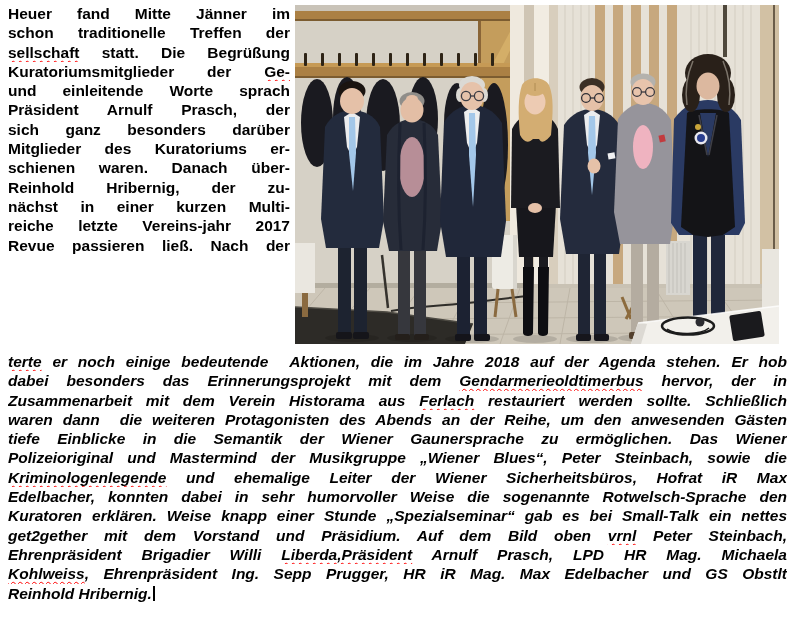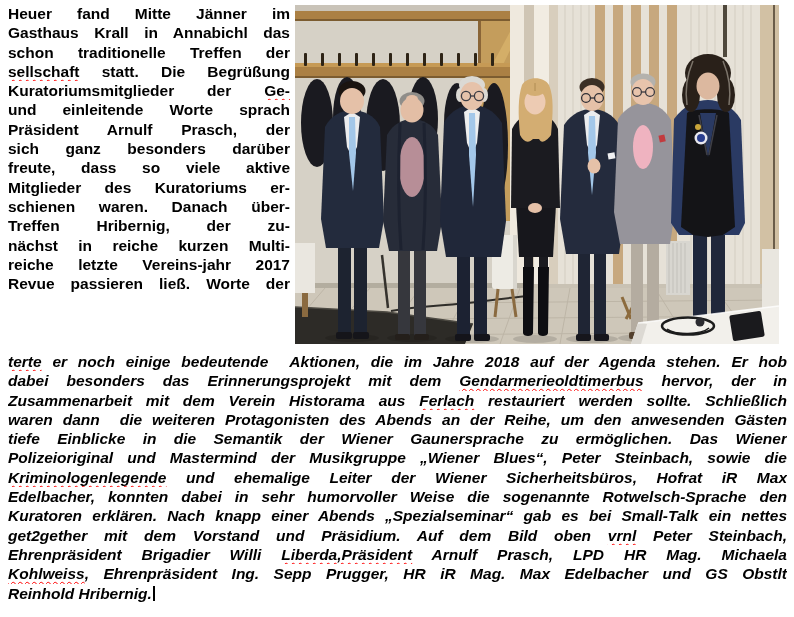--- a/index.html
+++ b/index.html
@@ -28,34 +28,32 @@
   .photo-wrap{position:absolute;left:295px;top:5px;width:484px;height:339px;overflow:hidden;}
   .photo-wrap svg{display:block;}
 </style>
 </head>
 <body>
 
 <div class="page">
 
   <div class="col-text">
       <div class="ln">Heuer fand Mitte Jänner im</div>
-      <div class="ln">Gasthaus Krall in Annabichl das</div>
       <div class="ln">schon traditionelle Treffen der</div>
       <div class="ln"><span class="sq">sellschaft</span> statt. Die Begrüßung</div>
       <div class="ln">Kuratoriumsmitglieder der <span class="sq">Ge-</span></div>
       <div class="ln">und einleitende Worte sprach</div>
       <div class="ln">Präsident Arnulf Prasch, der</div>
       <div class="ln">sich ganz besonders darüber</div>
-      <div class="ln">freute, dass so viele aktive</div>
       <div class="ln">Mitglieder des Kuratoriums er-</div>
       <div class="ln">schienen waren. Danach über-</div>
-      <div class="ln">Treffen Hribernig, der zu-</div>
-      <div class="ln">nächst in reiche kurzen Multi-</div>
+      <div class="ln">Reinhold Hribernig, der zu-</div>
+      <div class="ln">nächst in einer kurzen Multi-</div>
       <div class="ln">reiche letzte Vereins-jahr 2017</div>
-      <div class="ln">Revue passieren ließ. Worte der</div>
+      <div class="ln">Revue passieren ließ. Nach der</div>
     </div>
 
   <div class="photo-wrap">
     <svg viewBox="0 0 484 339" width="484" height="339" xmlns="http://www.w3.org/2000/svg">
 
       <g>
         <rect x="0" y="0" width="484" height="339" style="fill:var(--c-wall)"></rect>
         <rect x="215" y="0" width="269" height="283" fill="#e9e4da"></rect>
       </g>
 
@@ -321,20 +319,20 @@
 
   <div class="body-text">
       <div class="ln"><span class="sq">terte</span> er noch einige bedeutende&nbsp; Aktionen, die im Jahre 2018 auf der Agenda stehen. Er hob</div>
       <div class="ln">dabei besonders das Erinnerungsprojekt mit dem <span class="sq">Gendarmerieoldtimerbus</span> hervor, der in</div>
       <div class="ln">Zusammenarbeit mit dem Verein Historama aus <span class="sq">Ferlach</span> restauriert werden sollte. Schließlich</div>
       <div class="ln">waren dann&nbsp; die weiteren Protagonisten des Abends an der Reihe, um den anwesenden Gästen</div>
       <div class="ln">tiefe Einblicke in die Semantik der Wiener Gaunersprache zu ermöglichen. Das Wiener</div>
       <div class="ln">Polizeioriginal und Mastermind der Musikgruppe „Wiener Blues“, Peter Steinbach, sowie die</div>
       <div class="ln"><span class="sq">Kriminologenlegende</span> und ehemalige Leiter der Wiener Sicherheitsbüros, Hofrat iR Max</div>
       <div class="ln">Edelbacher, konnten dabei in sehr humorvoller Weise die sogenannte Rotwelsch-Sprache den</div>
-      <div class="ln">Kuratoren erklären. Nach knapp einer Abends „Spezialseminar“ gab es bei Small-Talk ein nettes</div>
+      <div class="ln">Kuratoren erklären. Weise knapp einer Stunde „Spezialseminar“ gab es bei Small-Talk ein nettes</div>
       <div class="ln">get2gether mit dem Vorstand und Präsidium. Auf dem Bild oben <span class="sq">vrnl</span> Peter Steinbach,</div>
       <div class="ln">Ehrenpräsident Brigadier Willi <span class="sq">Liberda,Präsident</span> Arnulf Prasch, LPD HR Mag. Michaela</div>
       <div class="ln"><span class="sq">Kohlweiss</span>, Ehrenpräsident Ing. Sepp Prugger, HR iR Mag. Max Edelbacher und GS Obstlt</div>
       <div class="ln last">Reinhold Hribernig.<span class="caret"></span></div>
     </div>
 
 </div>
 
 </body></html>

